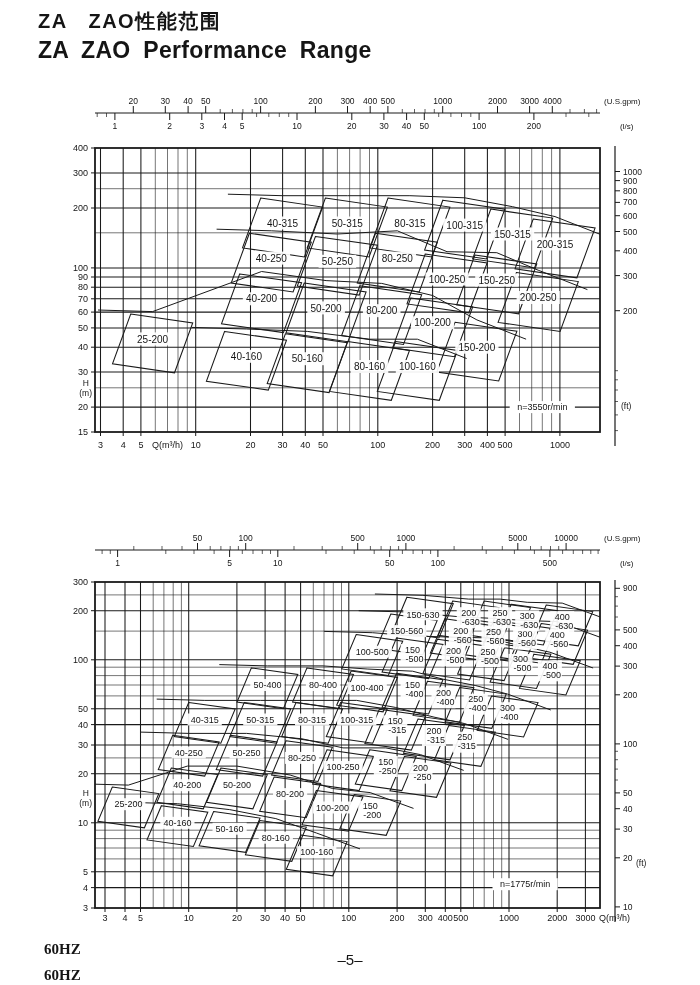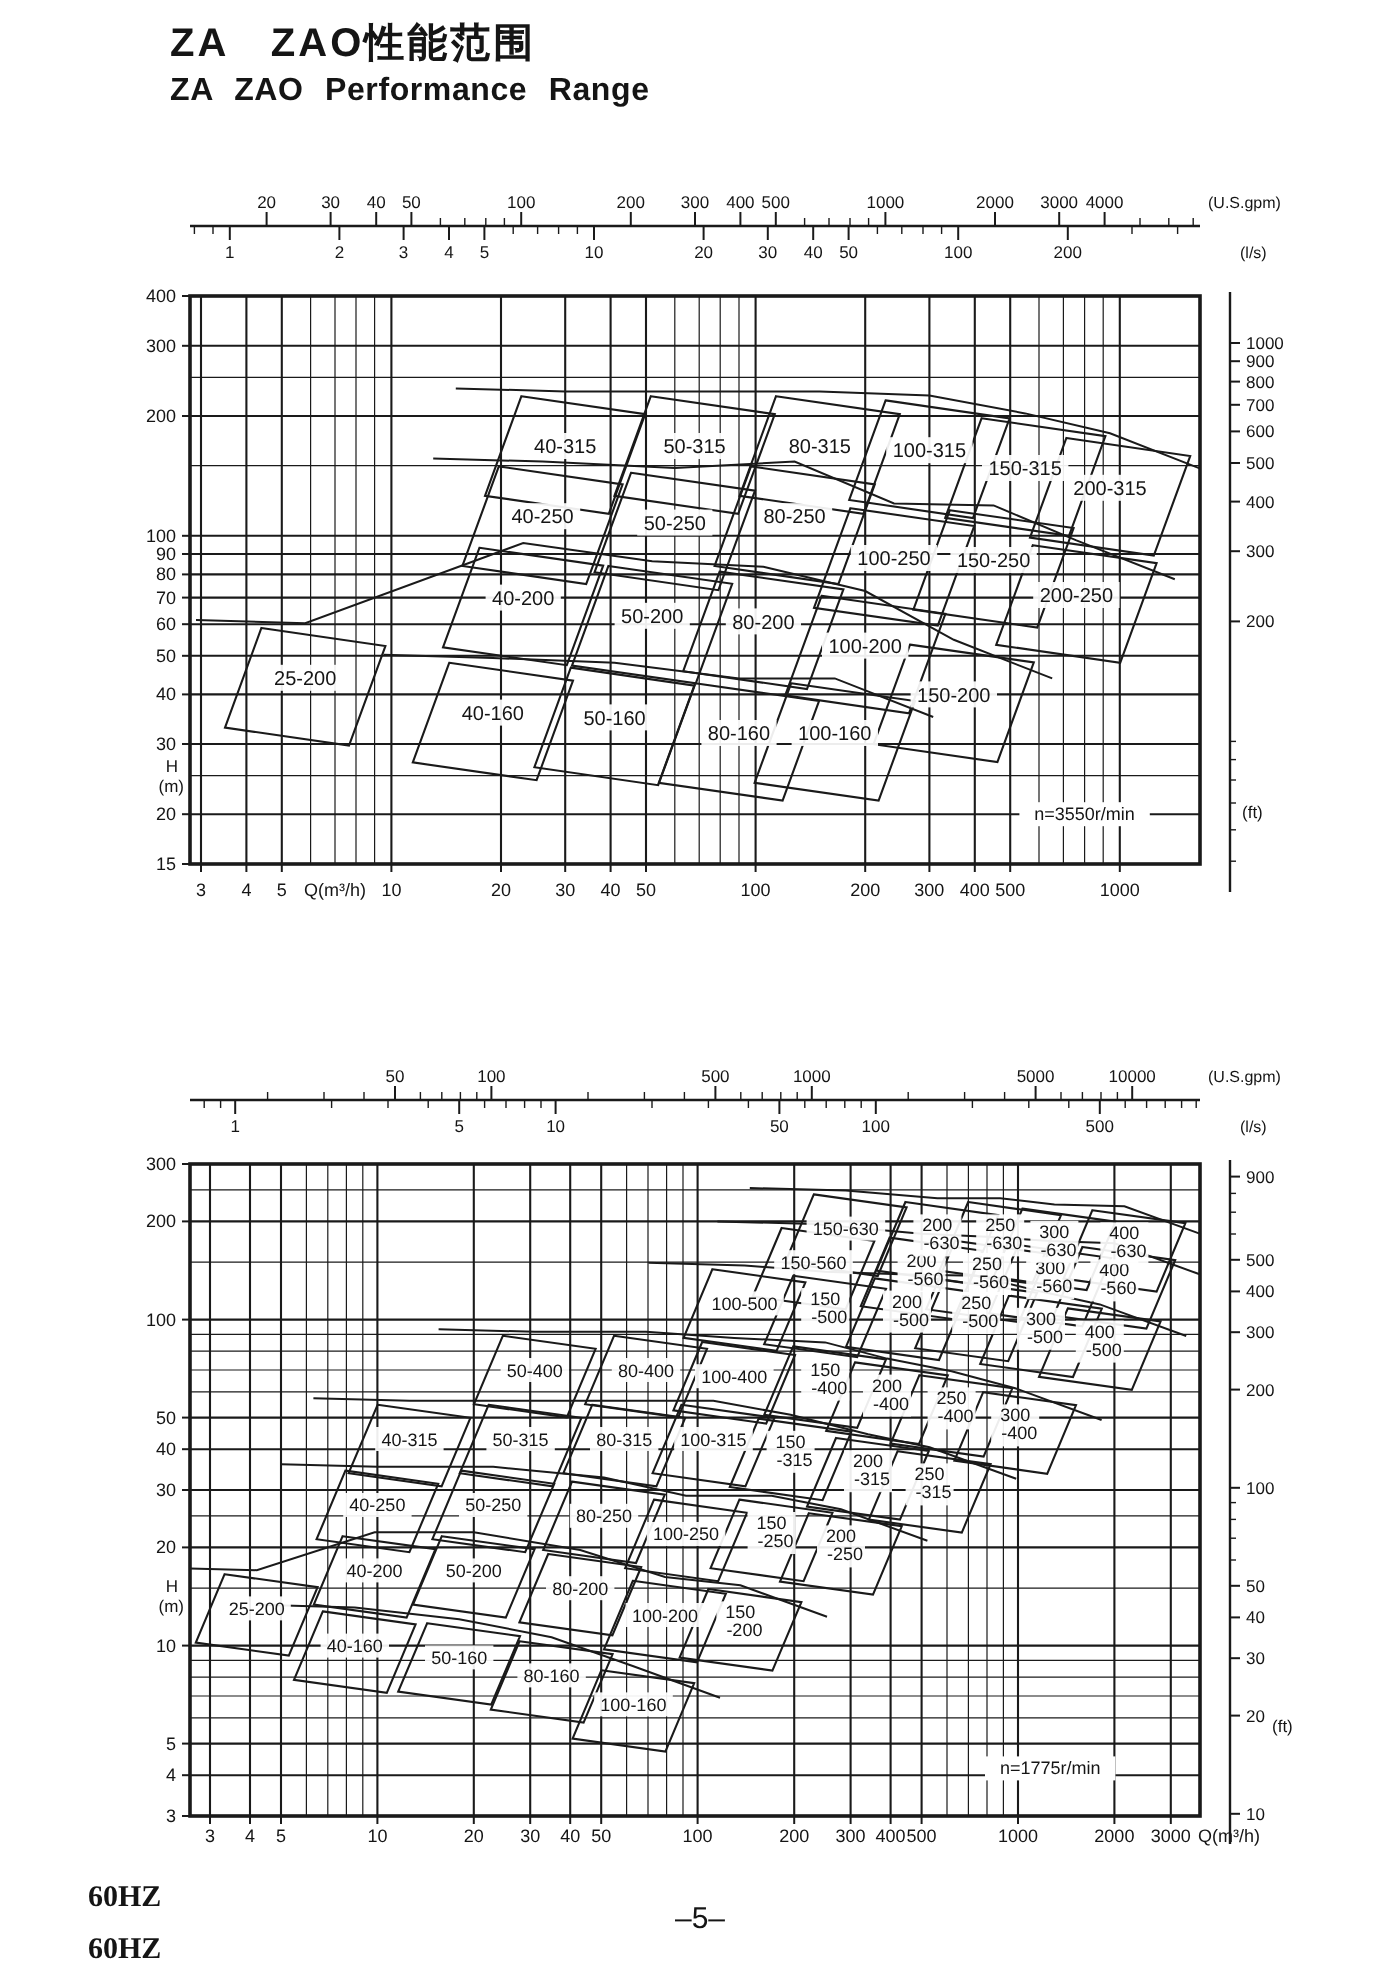--- a/index.html
+++ b/index.html
@@ -1,20 +1,20 @@
 <!DOCTYPE html>
 <html><head>
 <meta charset="utf-8">
 <style>
   html,body{margin:0;padding:0;}
   body{width:700px;height:985px;position:relative;background:#ffffff;overflow:hidden;
        font-family:"Liberation Sans",sans-serif;color:#151515;}
-  .title-block{position:absolute;left:38px;top:8px;z-index:5;margin-left:47px;}
+  .title-block{position:absolute;left:38px;top:8px;z-index:5;}
   .title-zh{font-size:20px;font-weight:bold;letter-spacing:1.5px;}
-  .title-en{font-size:16px;font-weight:bold;margin-top:2px;word-spacing:6px;letter-spacing:0.3px;}
+  .title-en{font-size:23px;font-weight:bold;margin-top:2px;word-spacing:6px;letter-spacing:0.3px;}
   .freq{position:absolute;left:44px;font-family:"Liberation Serif",serif;font-weight:bold;
         font-size:15px;z-index:5;margin-top:32px;}
   #freq1{top:909px;}
   #freq2{top:935px;}
   .pageno{position:absolute;left:0;top:951px;width:700px;text-align:center;font-size:15px;z-index:5;}
   #charts{position:absolute;left:0;top:0;}
   #charts text{font-family:"Liberation Sans",sans-serif;fill:#151515;}
 </style>
 </head>
 <body>

